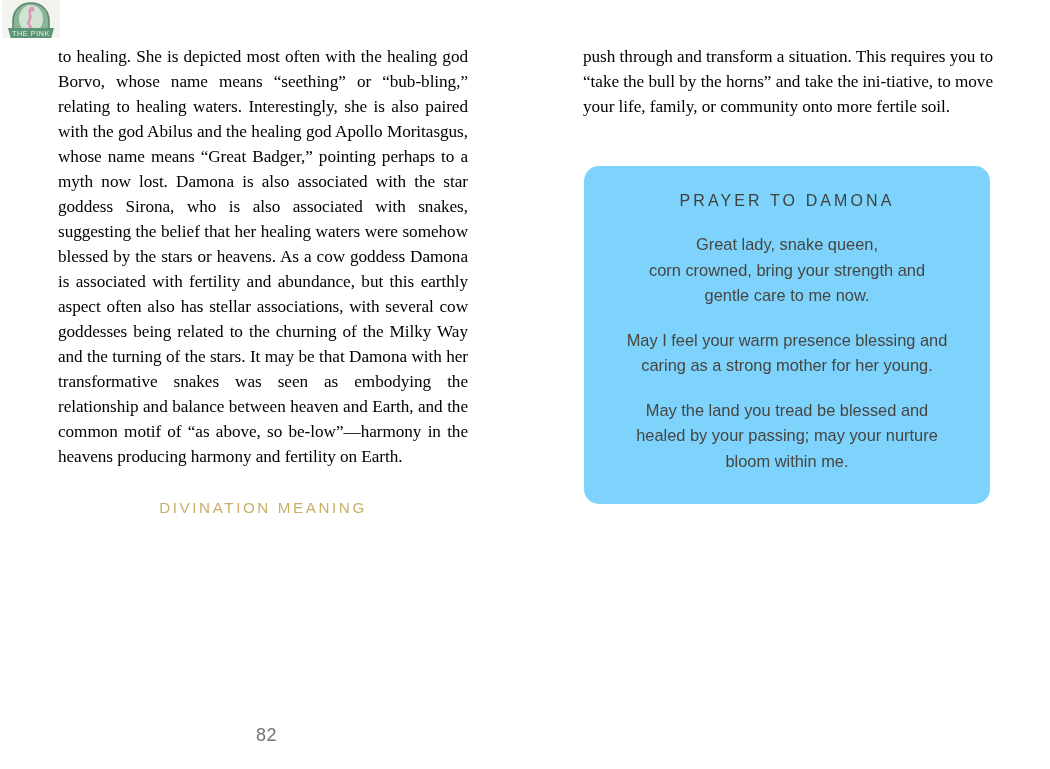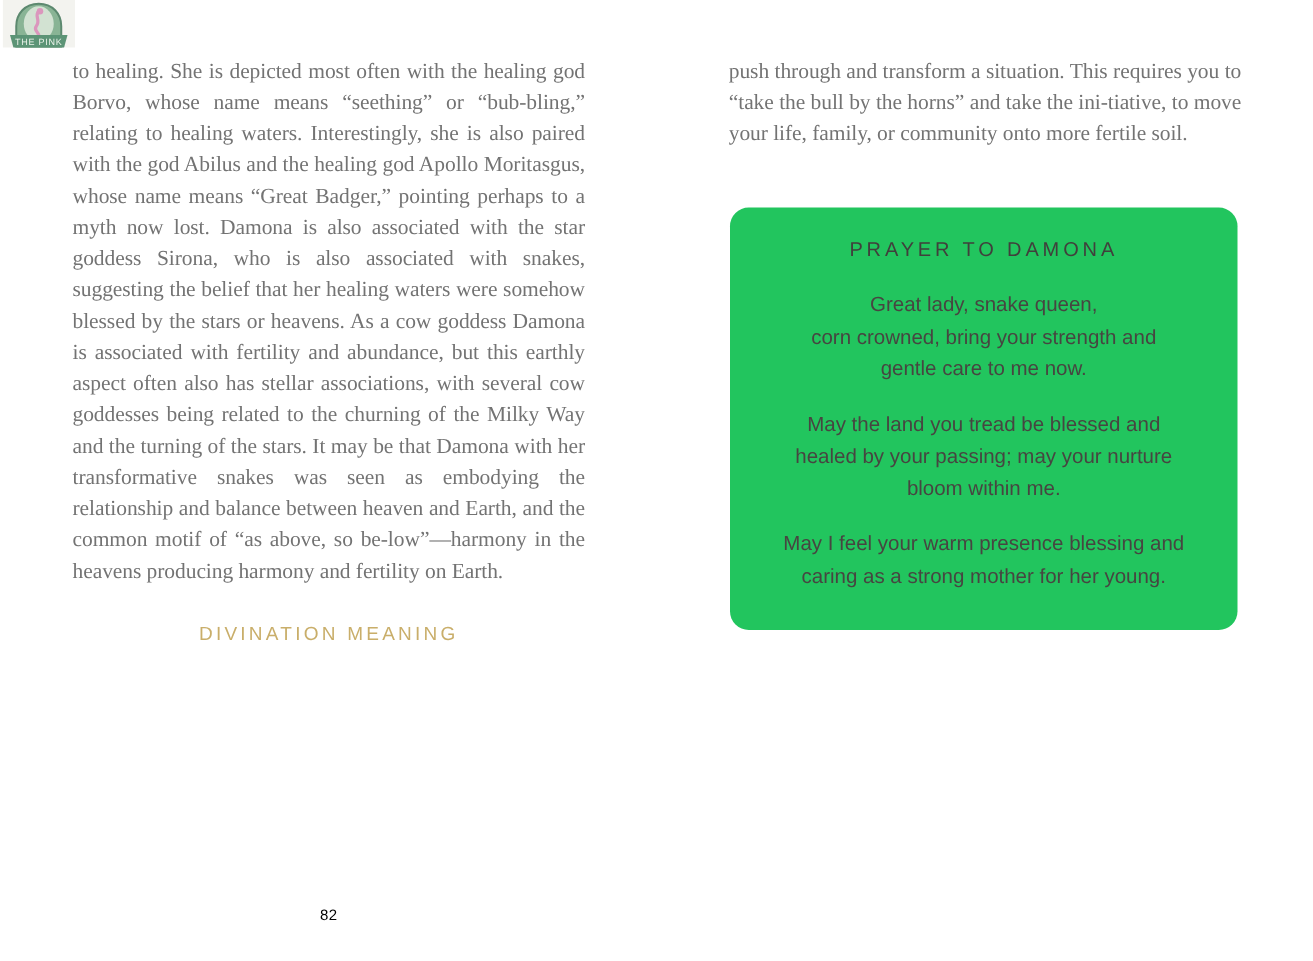--- a/index.html
+++ b/index.html
@@ -47,21 +47,21 @@
     top: 44px;
     width: 410px;
   }
   .page-left .col  { left: 58px; }
   .page-right .col { left: 58px; font-family: Liberation Serif, serif; }
 
   p.body {
     margin: 0 0 0 0;
     font-size: 17.2px;
     line-height: 25px;
-    color: #737373;
+    color: #000000;
     text-align: justify;
     text-justify: inter-word;
     hyphens: manual;
     letter-spacing: -0.05px;
   }
 
   
   .section-heading {
     margin: 30px 0 26px 0;
     font-family: "Liberation Sans", "DejaVu Sans", sans-serif;
@@ -73,21 +73,21 @@
     text-transform: uppercase;
   }
 
   
   .prayer-card {
     position: absolute;
     left: 584px;
     top: 166px;
     width: 406px;
     box-sizing: border-box;
-    background: #22c55e;
+    background: #7dd3fc;
     border-radius: 15px;
     padding: 26px 28px 30px 28px;
     text-align: center;
   }
   .prayer-title {
     font-family: "Liberation Sans", "DejaVu Sans", sans-serif;
     font-size: 16px;
     letter-spacing: 3.1px;
     color: #40403c;
     margin: 0 0 22px 0;
@@ -102,22 +102,22 @@
     margin: 0 0 19px 0;
     white-space: pre-line;
   }
   .prayer-stanza:last-child { margin-bottom: 0; }
 
   
   .folio {
     position: absolute;
     top: 725px;
     font-family: "Liberation Sans", "DejaVu Sans", sans-serif;
-    font-size: 12px;
-    color: #000000;
+    font-size: 18px;
+    color: #737373;
     letter-spacing: 0.4px;
   }
   .folio-left  { left: 256px; }
 </style>
 </head>
 <body>
 
 <div class="spread">
 
   <div class="logo-badge">
@@ -150,20 +150,20 @@
       <p class="body">push through and transform a situation. This requires you to “take the bull by the horns” and take the ini-tiative, to move your life, family, or community onto more fertile soil.</p>
     </div>
 
   </div>
 
   <div class="prayer-card">
     <div class="prayer-title">PRAYER TO DAMONA</div>
     <p class="prayer-stanza">Great lady, snake queen,
 corn crowned, bring your strength and
 gentle care to me now.</p>
+    <p class="prayer-stanza">May I feel your warm presence blessing and
+caring as a strong mother for her young.</p>
     <p class="prayer-stanza">May the land you tread be blessed and
 healed by your passing; may your nurture
 bloom within me.</p>
-    <p class="prayer-stanza">May I feel your warm presence blessing and
-caring as a strong mother for her young.</p>
   </div>
 
 </div>
 
 </body></html>

